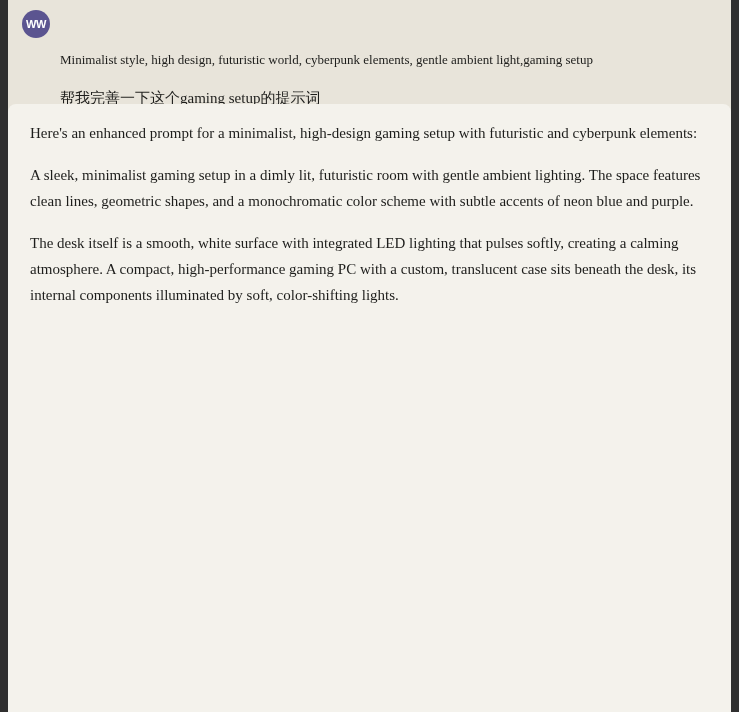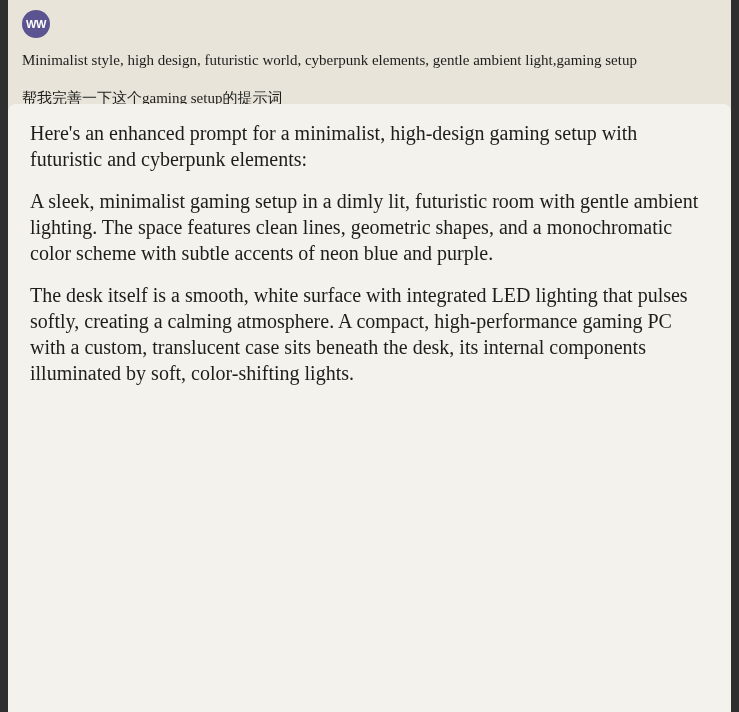--- a/index.html
+++ b/index.html
@@ -26,21 +26,20 @@
     left: 8px;
     top: 0px;
     width: 723px;
     background: #e8e4da;
     border-radius: 0 0 8px 8px;
     box-sizing: border-box;
     padding: 8px 14px 14px 14px;
     display: flex;
     align-items: flex-start;
     gap: 10px;
-    flex-direction: column;
   }
   .avatar {
     flex: 0 0 auto;
     width: 28px;
     height: 28px;
     border-radius: 50%;
     background: #5b5490;
     color: #ffffff;
     font-family: "Liberation Sans", sans-serif;
     font-size: 11px;
@@ -50,23 +49,24 @@
     align-items: center;
     justify-content: center;
     margin-top: 2px;
   }
   .prompt-text {
     flex: 1 1 auto;
     min-width: 0;
   }
   .prompt-line {
     font-family: "Liberation Serif", serif;
-    font-size: 15px;
+    font-size: 13px;
     line-height: 24px;
     color: #1d1d1b;
+    margin-top: 40px;
   }
   .prompt-line.cn {
     font-size: 15px;
     margin-top: 14px;
   }
 
   
   .answer-card {
     position: absolute;
     left: 8px;
@@ -74,21 +74,21 @@
     width: 723px;
     height: 612px;
     background: #f4f2ec;
     border-radius: 8px 8px 0 0;
     box-sizing: border-box;
     padding: 14px 22px 0 22px;
     overflow: hidden;
   }
   .para {
     font-family: "Liberation Serif", serif;
-    font-size: 20px;
+    font-size: 15px;
     line-height: 26px;
     color: #1d1d1b;
     margin: 0 0 16px 0;
   }
   .para:first-child { margin-top: 2px; }
 </style>
 </head>
 <body>
 
 <div class="page">

